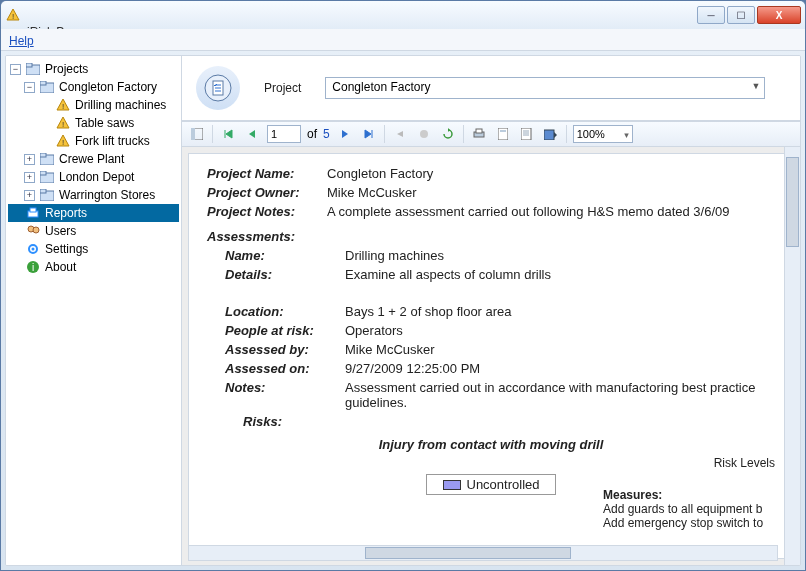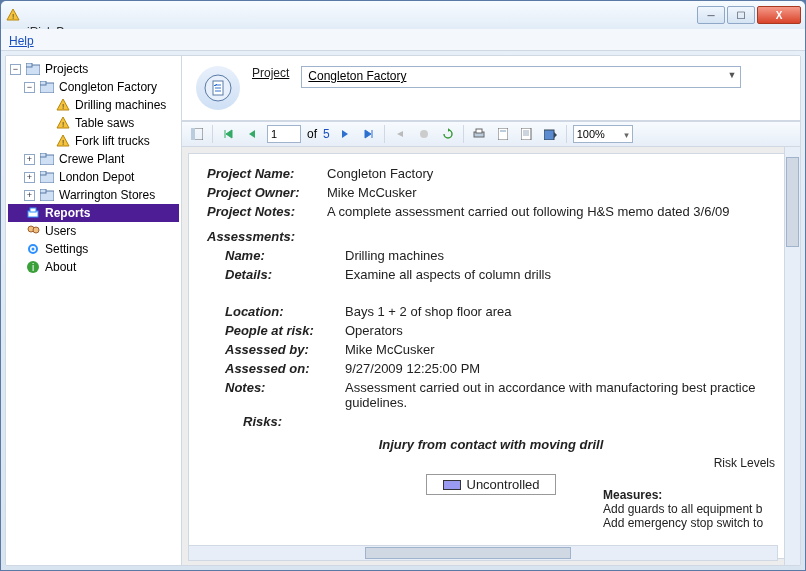--- a/index.html
+++ b/index.html
@@ -26,26 +26,26 @@
 .winbtn.close span { font-weight:bold; }
 
 .menubar { height:22px; padding:2px 8px; background:#f4f7fb; border-bottom:1px solid #cfd8e3; }
 .menubar a { color:#1a4fbf; text-decoration:underline; font-size:12px; cursor:default; }
 
 .client { flex:1; display:flex; background:#fff; margin:4px; border:1px solid #cfd8e3; border-radius:2px; overflow:hidden;}
 .sidebar { width:176px; border-right:1px solid #cfd8e3; background:#fff; font-size:12px; padding:4px 2px; overflow:auto;}
 .tree-node { display:flex; align-items:center; padding:1px 2px; gap:4px; white-space:nowrap; cursor:default;}
 .tree-node .exp { width:11px; height:11px; border:1px solid #8fa8c8; font-size:9px; line-height:9px; text-align:center; background:#fff; color:#334; cursor:default;}
 .tree-node .exp.hidden { visibility:hidden; }
-.tree-node.sel { background:#4c1d95; color:#fff;font-weight:bold; }
+.tree-node.sel { background:#0369a1; color:#fff; }
 .tree-node .ticon { width:16px; height:16px; display:inline-flex; align-items:center; justify-content:center; }
 .ind1 { padding-left:16px; } .ind2 { padding-left:32px; }
 
 .main { flex:1; display:flex; flex-direction:column; background:#f4f7fb; }
-.projrow { display:flex; gap:12px; padding:10px 14px; background:#fff; border-bottom:1px solid #cfd8e3;text-decoration:underline;}
+.projrow { display:flex; align-items:center; gap:24px; padding:10px 14px; background:#fff; border-bottom:1px solid #cfd8e3;}
 .projrow .big-icon { width:44px;height:44px;border-radius:22px;background:linear-gradient(#e8f0fb,#cfe0f5);display:flex;align-items:center;justify-content:center;}
 .projrow label { font-size:12px; color:#222; }
 .projrow .dropdown { flex:1; max-width:440px; height:22px; border:1px solid #9fb3cc; background:#fff; font-size:12px; padding:2px 20px 2px 6px; position:relative; cursor:default;}
 .projrow .dropdown::after { content:"▼"; position:absolute; right:4px; top:3px; font-size:9px; color:#555;}
 
 .toolbar { height:26px; background:linear-gradient(#f7fbff,#e7eef7); border-top:1px solid #cfd8e3; border-bottom:1px solid #cfd8e3;
   display:flex; align-items:center; gap:6px; padding:0 6px; font-size:12px;}
 .tb-btn { width:18px;height:18px;display:flex;align-items:center;justify-content:center;border:1px solid transparent;border-radius:2px;cursor:default;}
 .tb-sep { width:1px;height:18px;background:#cfd8e3; }
 .pagebox { width:34px;height:18px;border:1px solid #9fb3cc;background:#fff;font-size:11px;padding:0 3px;line-height:16px;}

